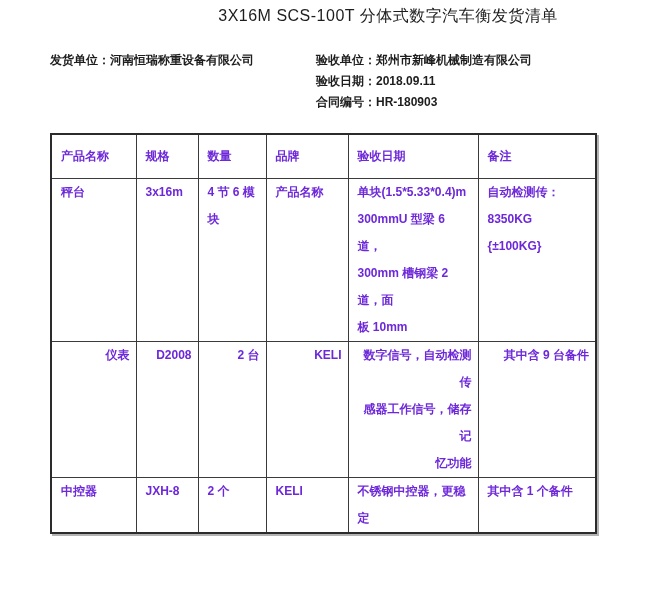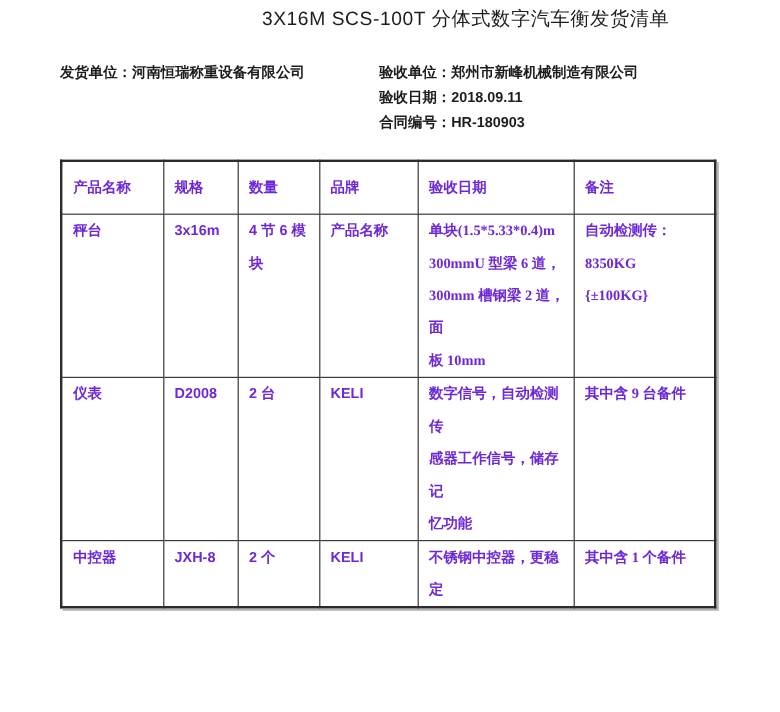--- a/index.html
+++ b/index.html
@@ -26,24 +26,24 @@
     box-shadow:2px 2px 0 #b3b3b3;
     background:#ffffff;
   }
   .tbl th,.tbl td{
     border:1px solid #3a3a3a;
     font-size:12px;text-align:left;color:#6d28d9;
     padding:0 6px 0 9px;overflow:hidden;
   }
   .tbl th{height:43px;vertical-align:middle;font-weight:bold;}
   .tbl td{vertical-align:top;line-height:27px;font-weight:bold;}
-  .wrap{white-space:pre-line;font-family:Liberation Serif, serif;}
+  .wrap{white-space:pre-line;}
   tr.r1 td{height:109px;}
   tr.r2 td{height:56px;}
-  tr.r3 td{height:84px;}
+  tr.r3 td{height:84px;text-align:right;}
   tr.r4 td{height:26px;}
 </style>
 </head>
 <body>
 
 <div class="page">
 
   <h1 class="title">3X16M SCS-100T 分体式数字汽车衡发货清单</h1>
 
   <div class="info">

